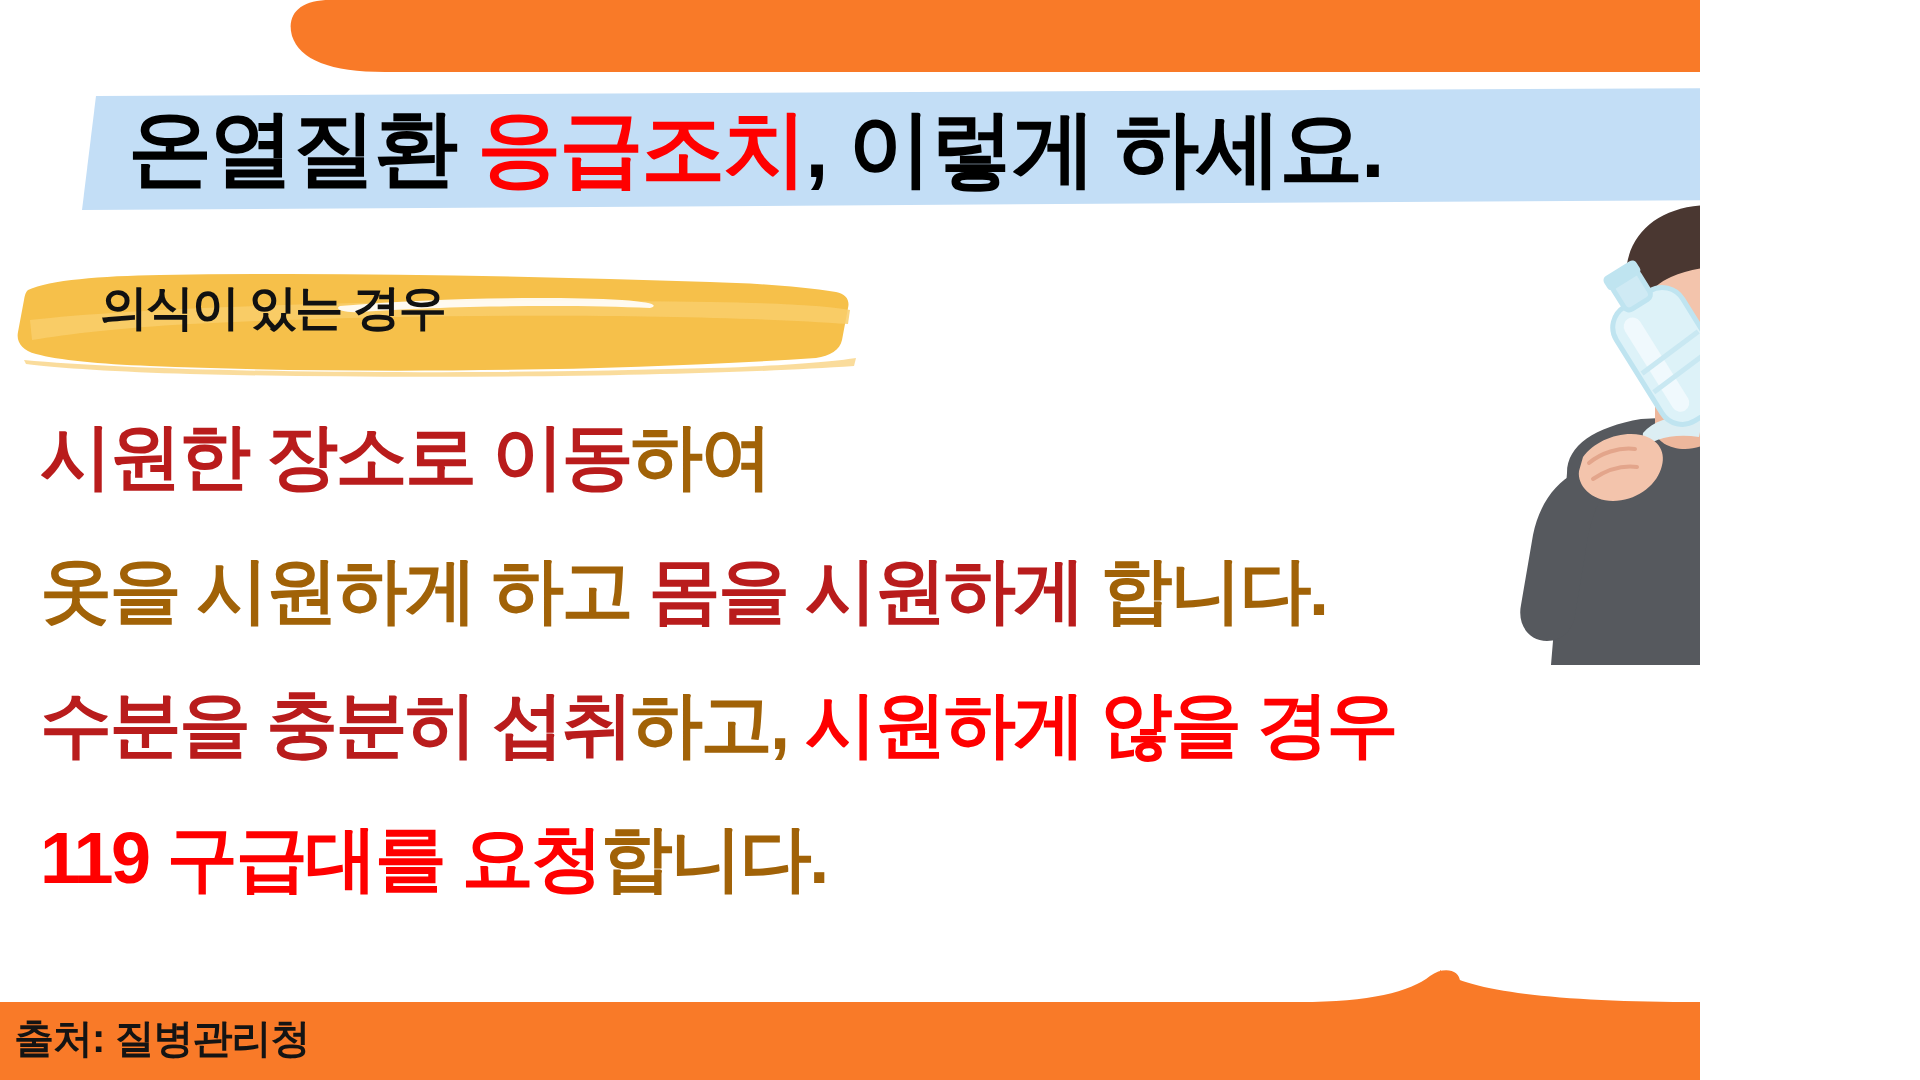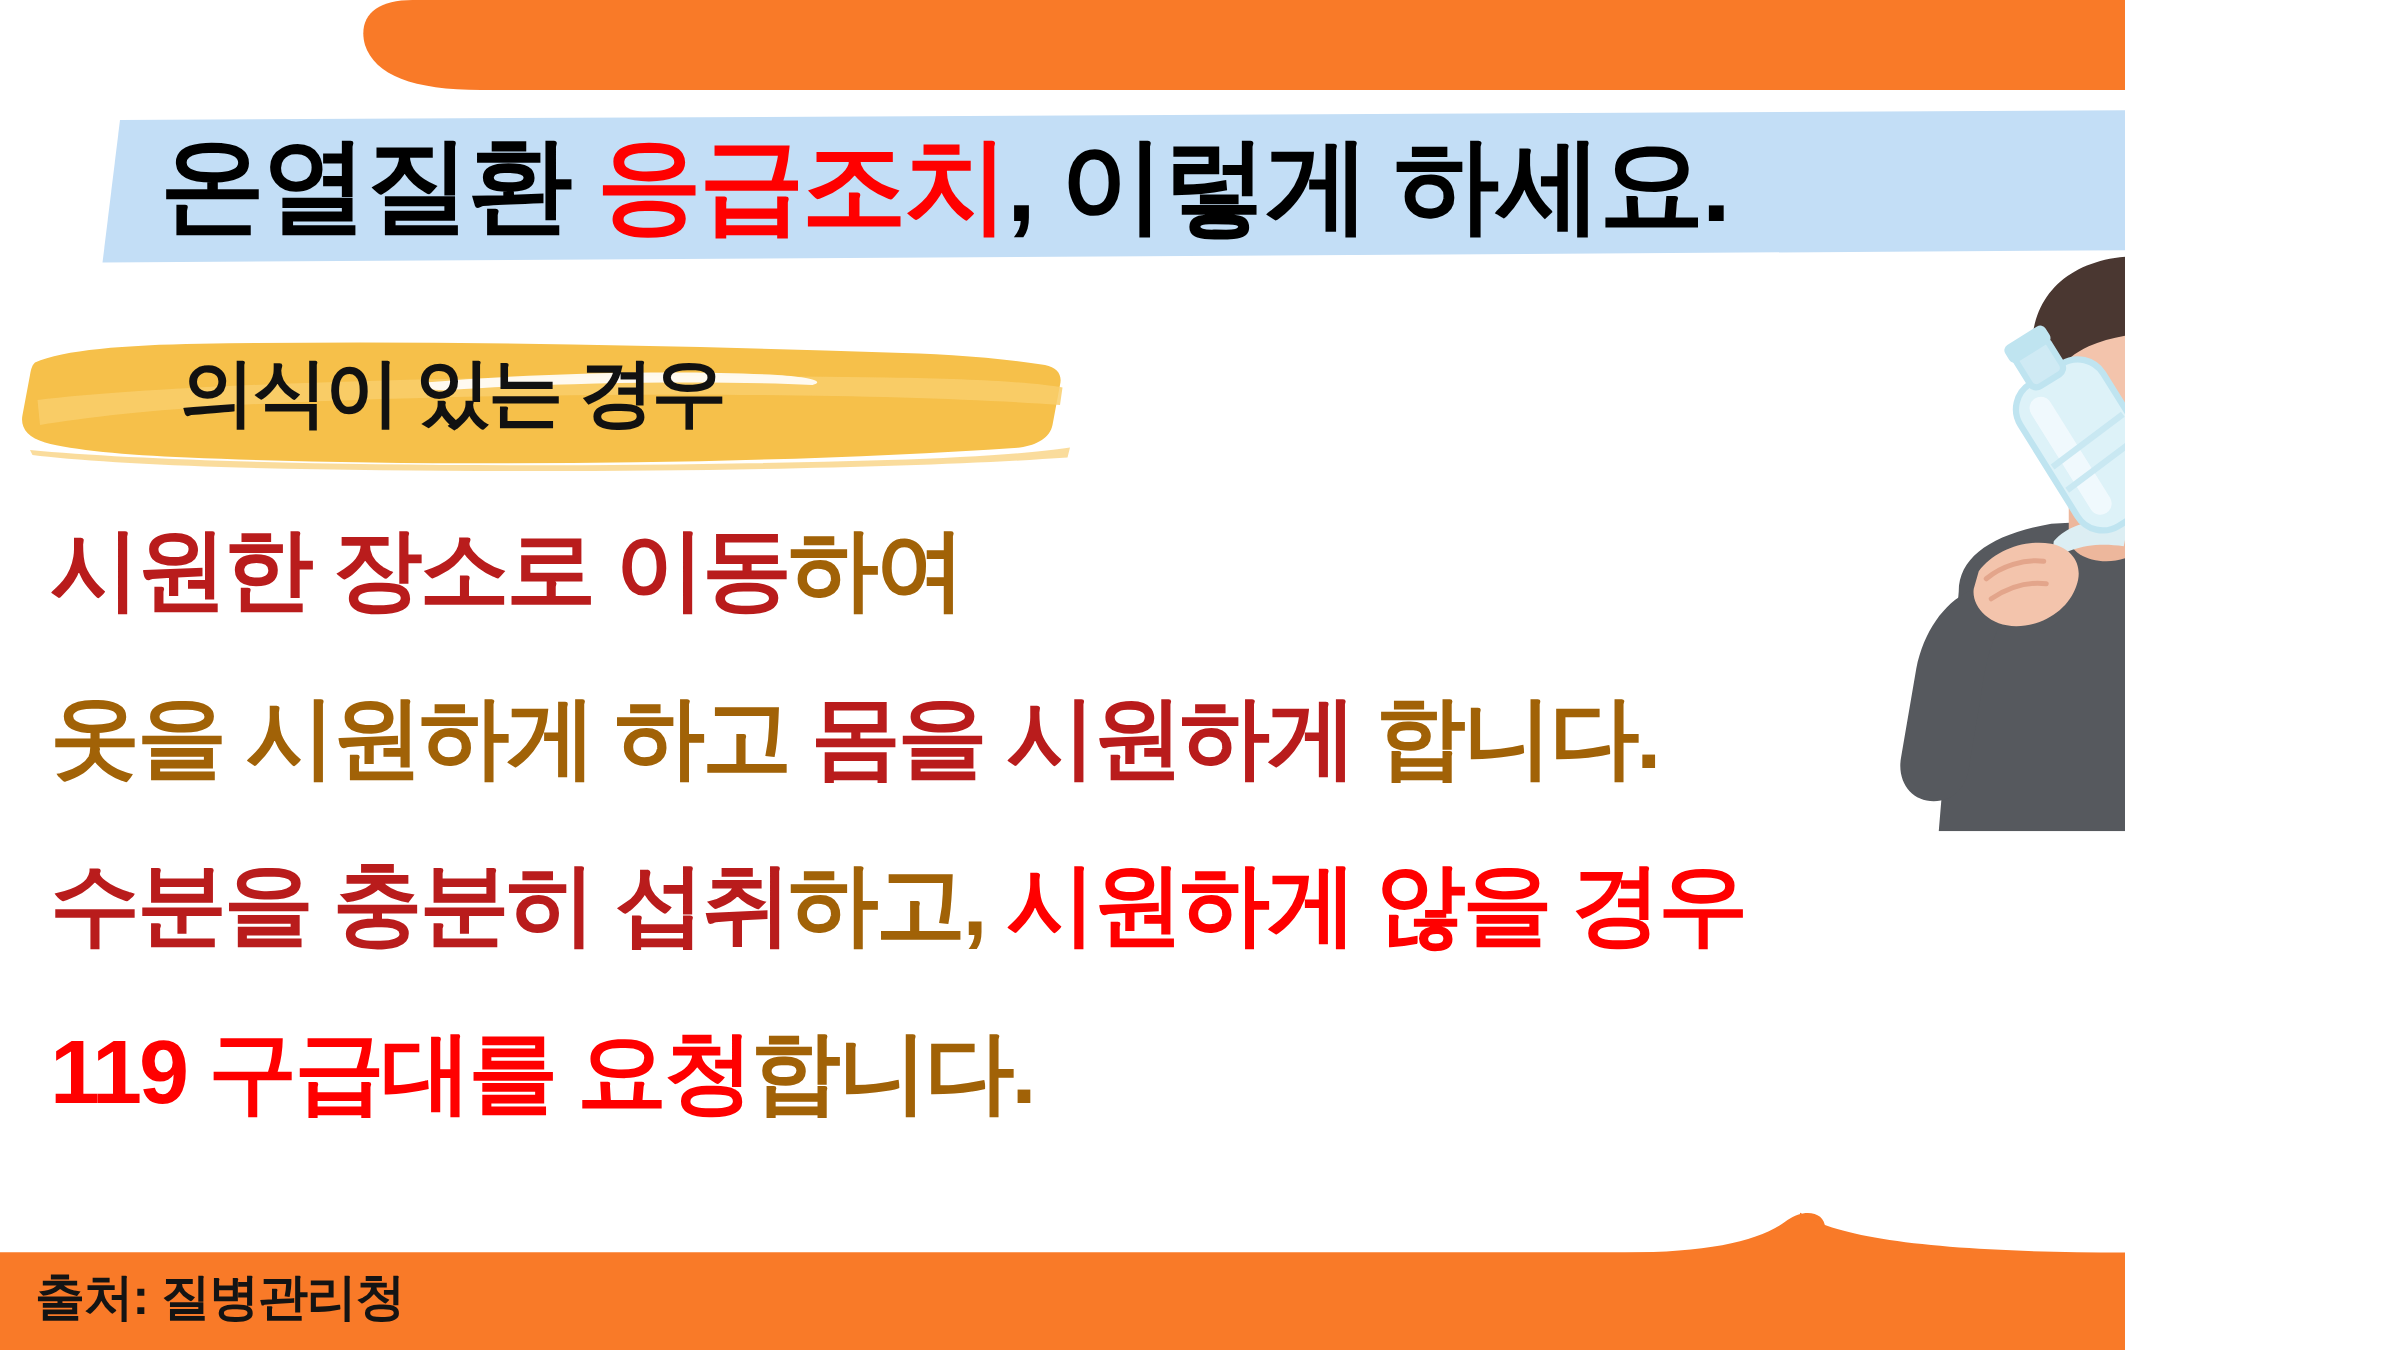--- a/index.html
+++ b/index.html
@@ -21,41 +21,41 @@
     position:absolute;left:128px;top:18px;
     font-size:84px;font-weight:900;letter-spacing:-2px;
     white-space:nowrap;line-height:1;color:#000;
   }
   .title-text .red{color:#FF0000;}
 
   
   .sub-wrap{position:absolute;left:10px;top:262px;width:880px;height:120px;}
   .sub-text{
     position:absolute;left:90px;top:22px;
-    font-size:60px;font-weight:900;letter-spacing:-2px;
-    white-space:nowrap;color:#111;line-height:1;margin-left:44px;
+    font-size:48px;font-weight:900;letter-spacing:-2px;
+    white-space:nowrap;color:#111;line-height:1;
   }
 
   
   .body-block{position:absolute;left:40px;top:420px;width:1720px;}
   .body-line{
     font-size:72px;font-weight:900;letter-spacing:-2.5px;
     line-height:1;color:#000;white-space:nowrap;margin-bottom:62px;
   }
   .body-line .green{color:#b91c1c;}
   .body-line .red{color:#FF0000;}
   .body-line .black{color:#a16207;}
 
   
   .illus{position:absolute;left:1455px;top:205px;width:420px;height:460px;}
 
   
   .footer{position:absolute;left:0;bottom:0;width:1920px;height:110px;}
   .footer-text{
-    position:absolute;left:28px;bottom:22px;
+    position:absolute;left:14px;bottom:22px;
     font-size:40px;font-weight:700;color:#141414;
     letter-spacing:-1px;line-height:1;white-space:nowrap;
   }
 </style>
 </head>
 <body>
 
 <div id="stage">
 
   <div class="top-banner">

